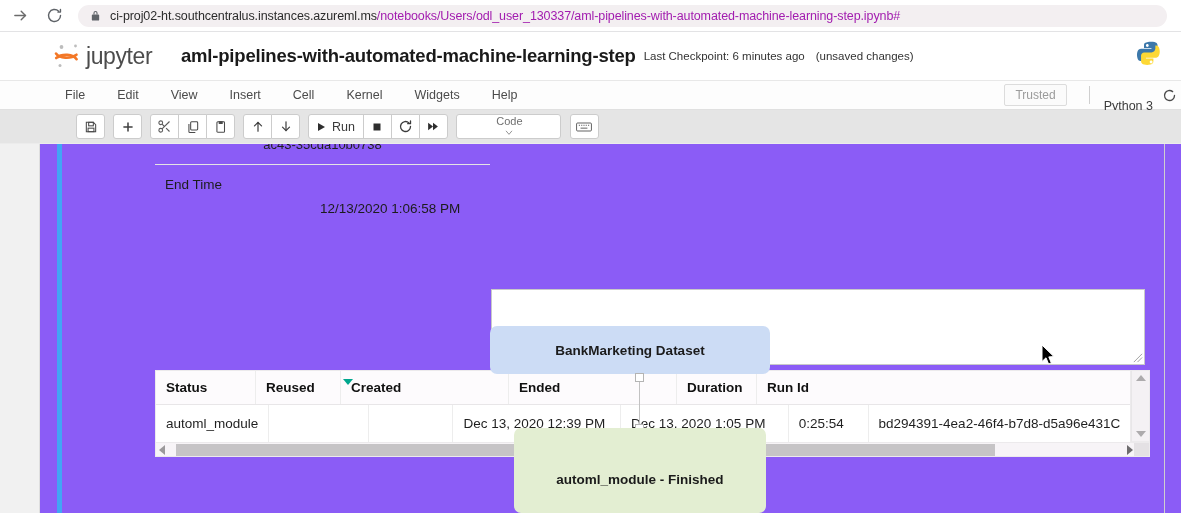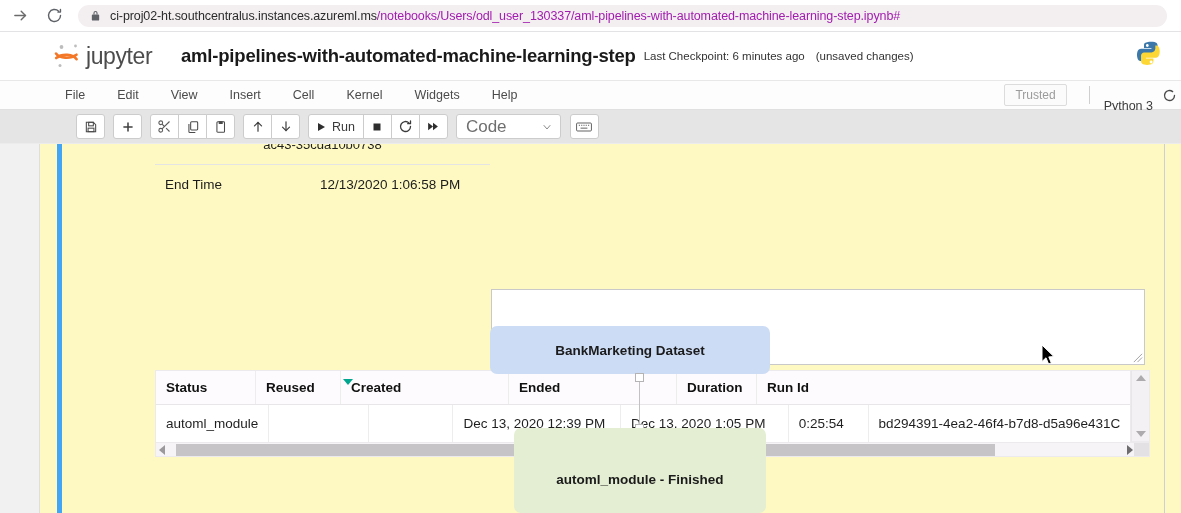--- a/index.html
+++ b/index.html
@@ -107,30 +107,31 @@
   .tb-btn.first { border-radius:3px 0 0 3px; }
   .tb-btn.last { border-radius:0 3px 3px 0; }
   .tb-btn.solo { border-radius:3px; }
   .tb-run {
     width:auto; padding:0 8px 0 6px; gap:5px;
     font-size:12.5px; color:#3a3a3a;
   }
   .tb-select {
     height:25px; width:105px;
     border:1px solid #cccccc; border-radius:3px;
-    background:#fff; color:#6f6f6f; font-size:17px;
+    background:#fff; color:#6f6f6f; font-size:11px;
     display:flex; align-items:center; justify-content:space-between;
     padding:0 7px 0 9px;
+    flex-direction:column;
   }
   .tb-kbd { margin-left:9px; }
 
   
   .nb-body {
     position:absolute; top:144px; left:0; width:1181px; height:369px;
-    background:#fef9c3; overflow:hidden;
+    background:#8b5cf6; overflow:hidden;
   }
   .cell-marker {
     position:absolute; left:57px; top:0px; width:5px; height:369px;
     background:#42a5f5;
   }
   .page-edge-left {
     position:absolute; left:0; top:0; width:40px; height:369px;
     background:#f1f1f1;
     border-right:1px solid #e0e0e0;
     border-top-right-radius:0;
@@ -148,21 +149,21 @@
   }
   .rd-clipped-row {
     height:18px; overflow:hidden; position:relative;
     font-size:13px; color:#1f1f1f;
     text-align:center;
   }
   .rd-clipped-row span { position:absolute; left:0; right:0; top:-7px; text-align:center; }
   .rd-divider { height:1px; background:#e4e4e4; margin-top:2px; }
   .rd-row { display:flex; padding:12px 0 0 0; }
   .rd-label { width:165px; padding-left:10px; font-size:13.5px; color:#1c1c1c; }
-  .rd-value { font-size:13.5px; color:#1c1c1c; }
+  .rd-value { font-size:13.5px; color:#1c1c1c;margin-top:24px; }
 
   
   .log-box {
     position:absolute; left:491px; top:145px; width:654px; height:76px;
     border:1px solid #c9c9c9; background:#fff;
   }
   .resize-grip {
     position:absolute; right:1px; bottom:1px; width:11px; height:11px;
     color:#9a9a9a;
   }

